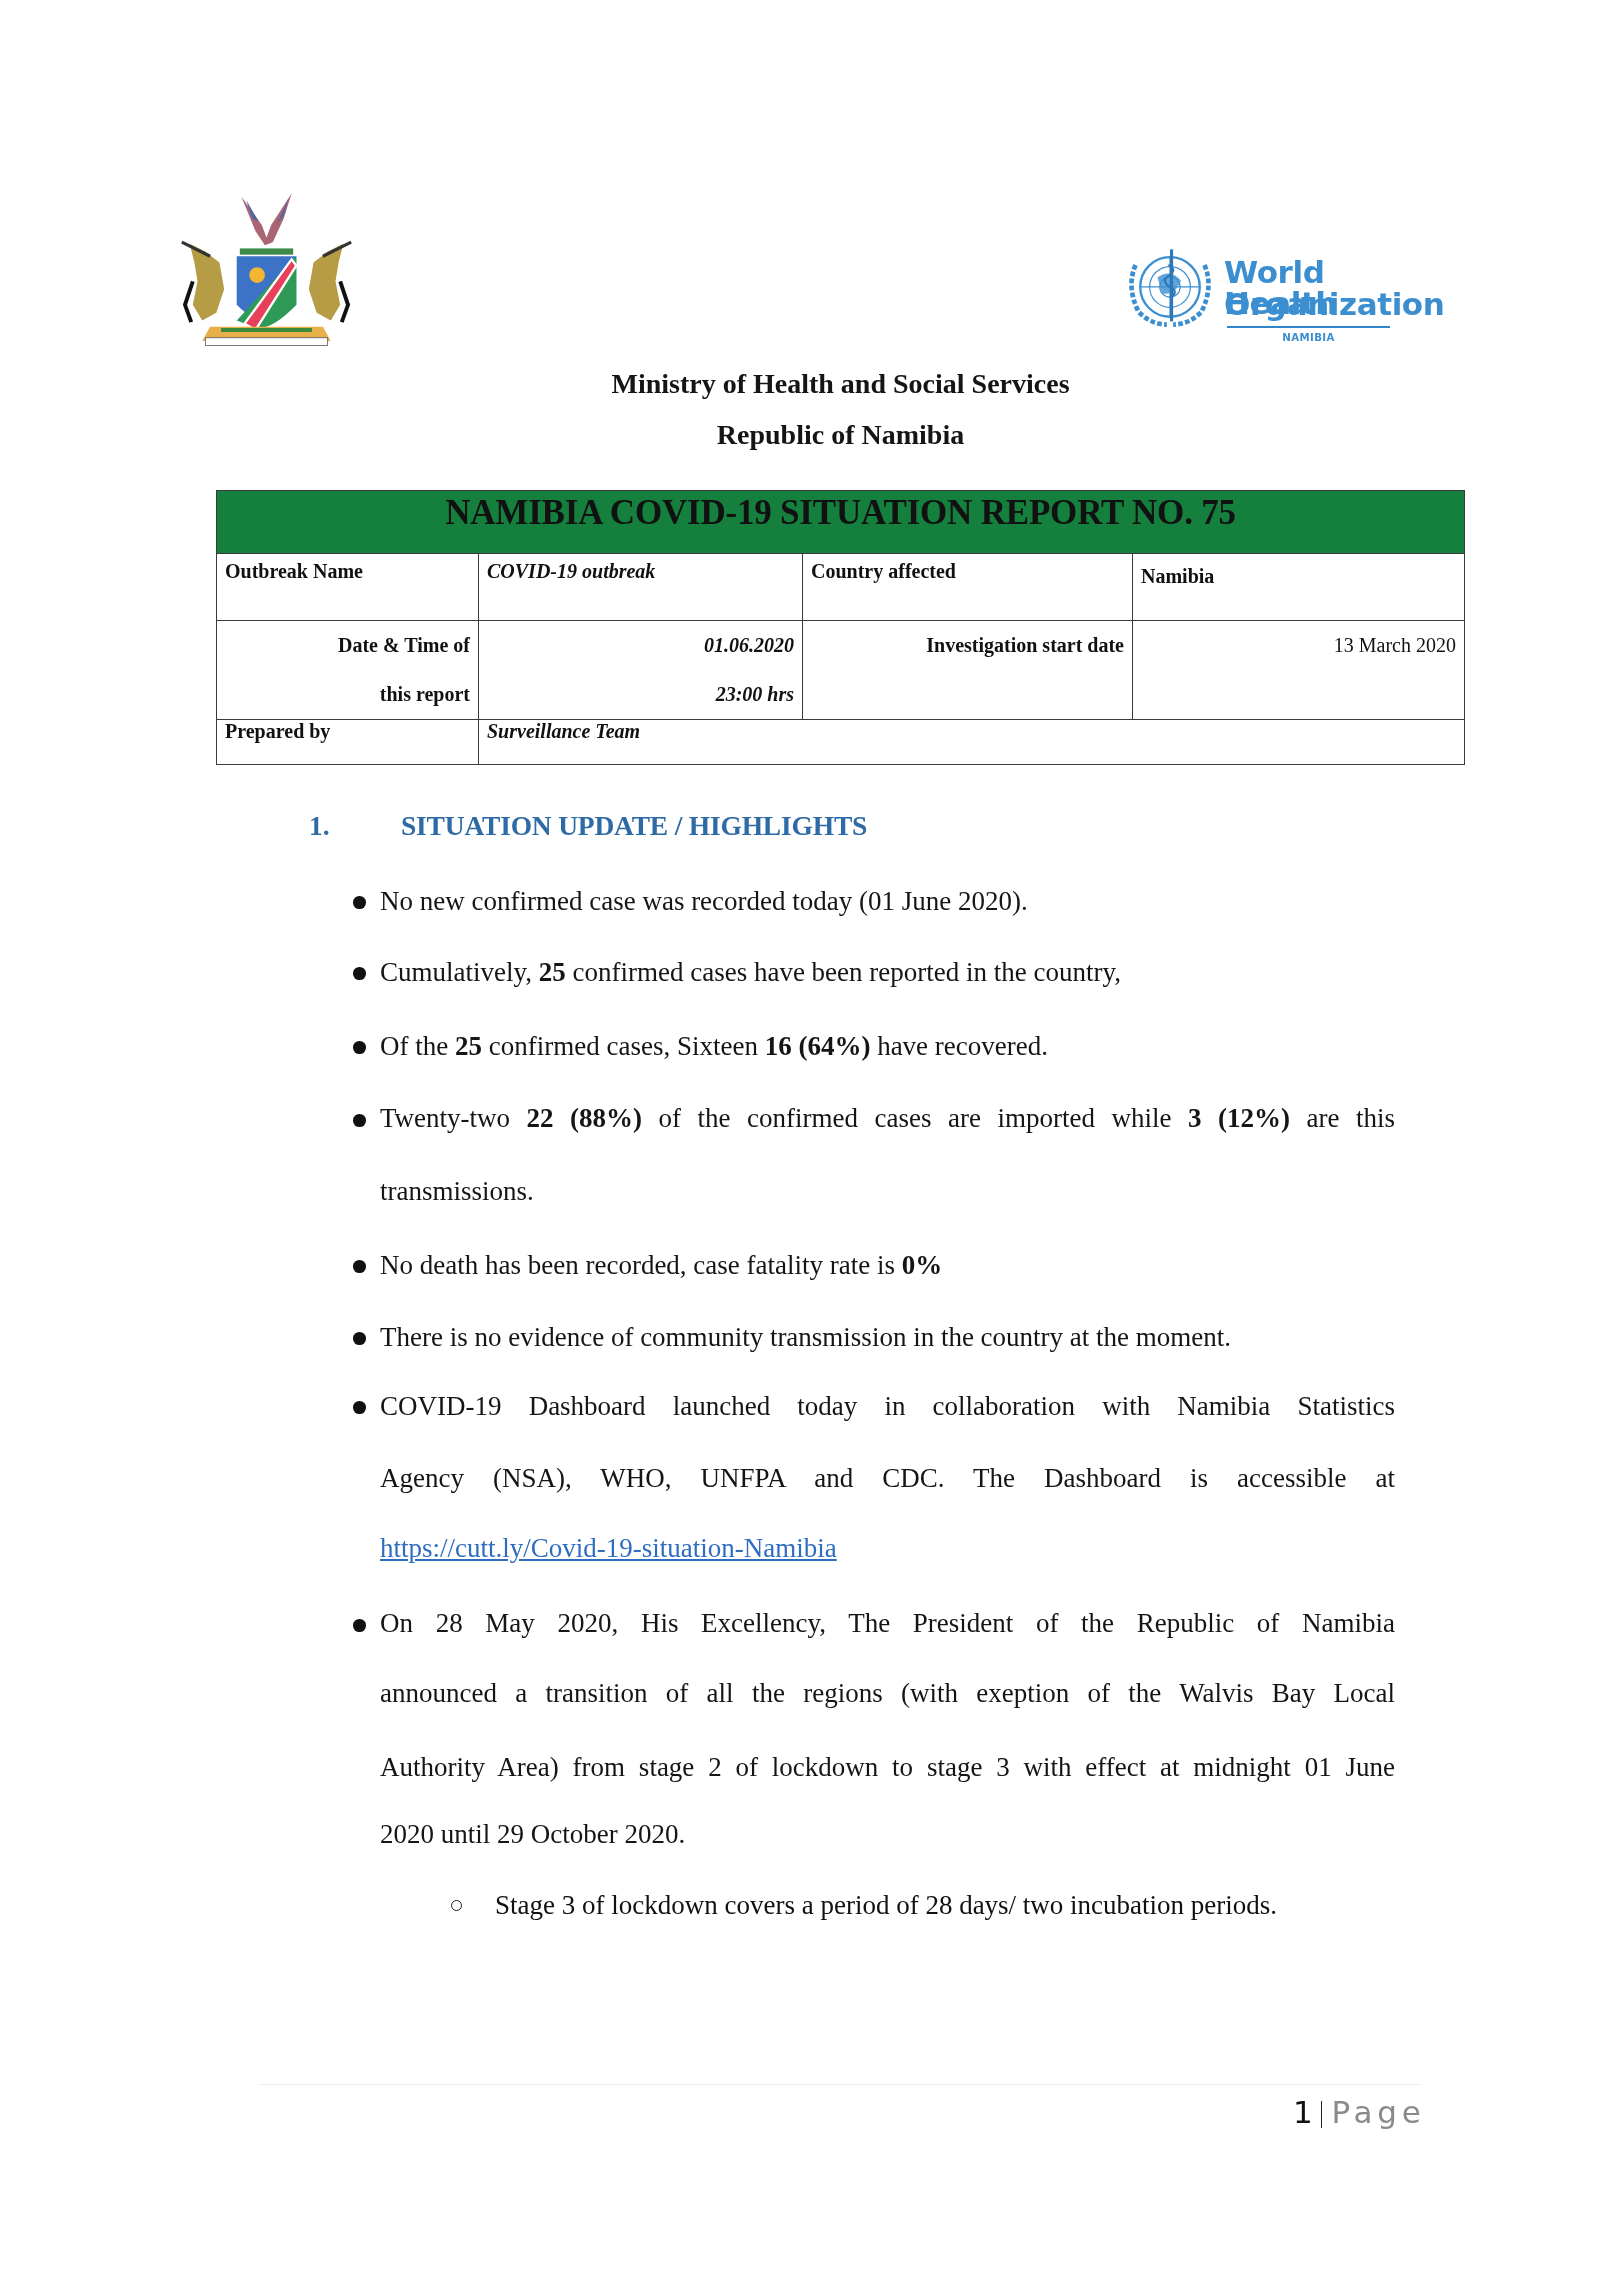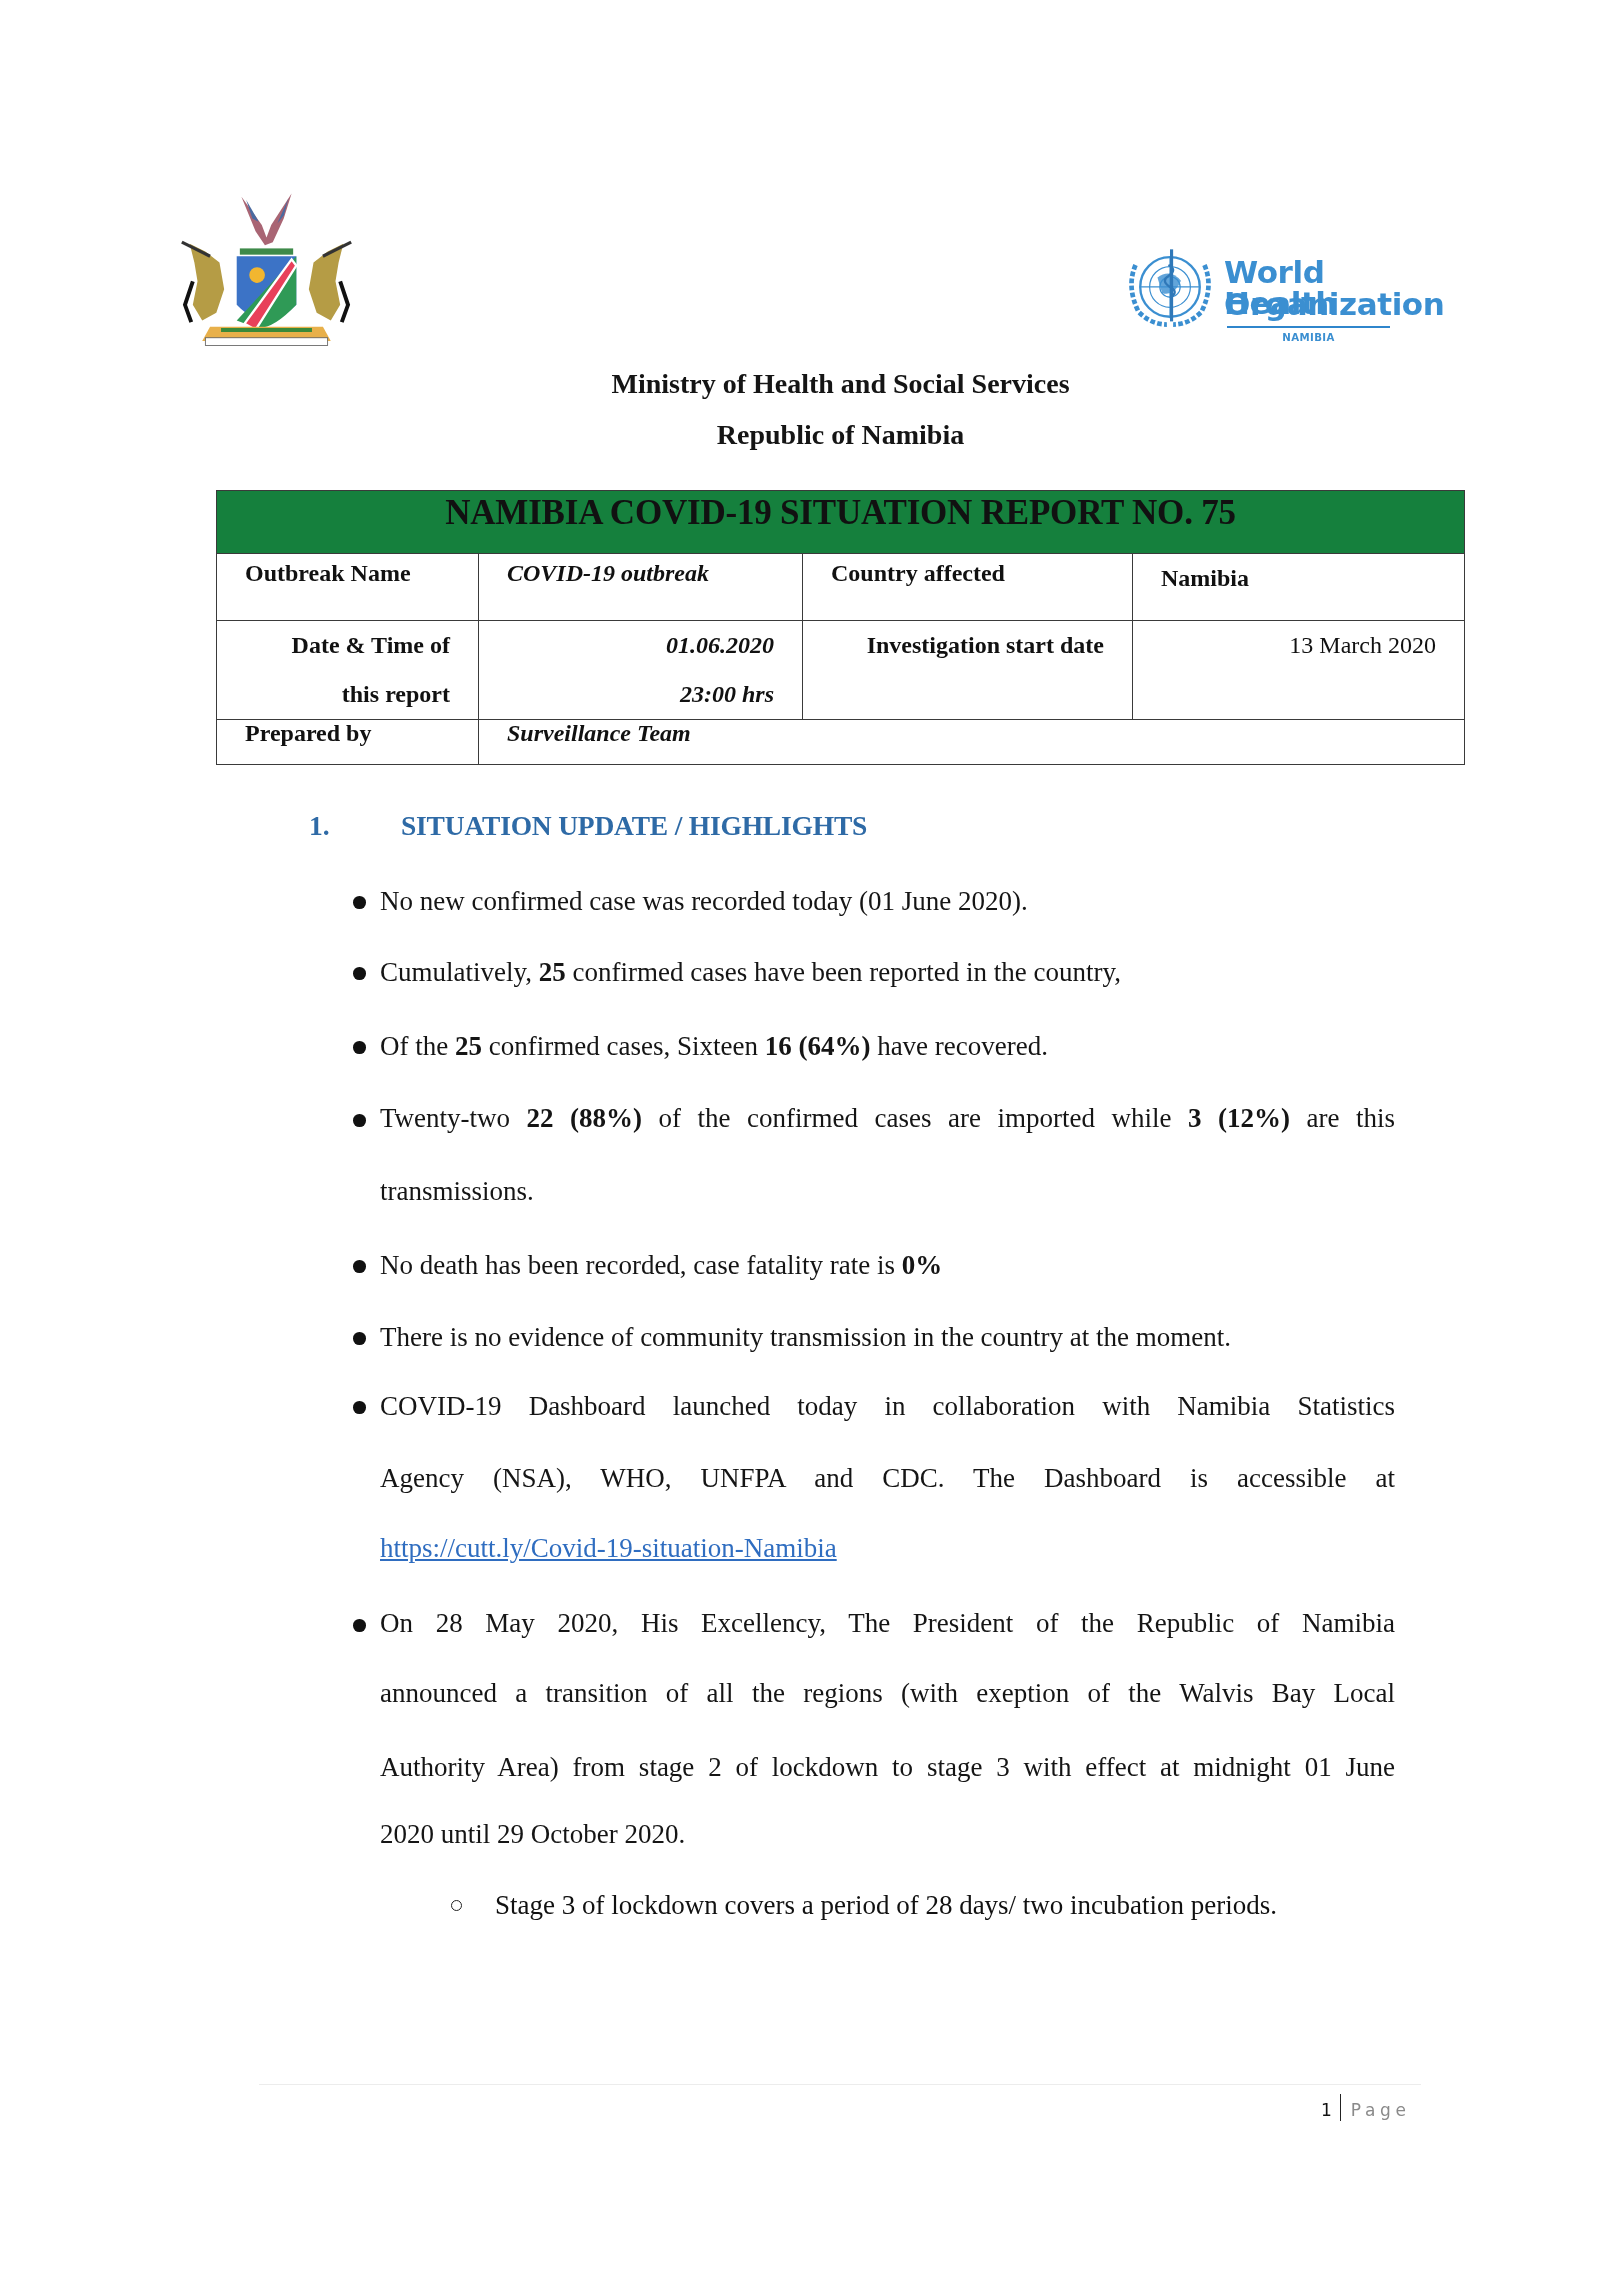--- a/index.html
+++ b/index.html
@@ -8,41 +8,41 @@
   .abs { position:absolute; }
   .center-title { position:absolute; left:0; width:1681px; text-align:center; font-weight:bold; font-size:28px; color:#151515; }
   
   #coat { left:174px; top:187px; width:185px; height:162px; }
   #who { left:1123px; top:240px; width:283px; height:110px; }
   .who-text { position:absolute; left:101px; font-family:"DejaVu Sans", "Liberation Sans", sans-serif; font-weight:bold; color:#3b8fd1; font-size:31px; line-height:31px; letter-spacing:-0.4px; }
   .who-rule { position:absolute; left:104px; top:86px; width:163px; height:2.4px; background:#2f86cc; }
   .who-country { position:absolute; left:104px; width:163px; top:92px; text-align:center; font-family:"DejaVu Sans", "Liberation Sans", sans-serif; font-weight:bold; font-size:10.2px; color:#3b8fd1; letter-spacing:0.4px; }
   
   #info-table { position:absolute; left:216px; top:490px; width:1248px; border-collapse:collapse; table-layout:fixed; }
-  #info-table td { border:1.6px solid #3a3a3a; vertical-align:top; font-size:24px; padding:0 28px; }
+  #info-table td { border:1.6px solid #3a3a3a; vertical-align:top; font-size:20px; padding:0 8px; }
   #info-table .hdr { background:#15803d; text-align:center; font-weight:bold; font-size:35px; height:60px; padding:1.6px 0 0 0; vertical-align:top; letter-spacing:-0.2px; }
   .row1 td { height:55px; padding-top:6.3px !important; }
   .row2 td { height:97px; }
   .row3 td { height:44px; }
   .lbl { font-weight:bold; }
   .ital { font-style:italic; font-weight:bold;margin-left:45px; }
   .cell-line { display:block; line-height:49px;text-align:right; }
   
   .sec-num { left:309px; top:810px; font-weight:bold; font-size:27.5px; color:#2e6aa6; }
   .sec-title { left:401px; top:810px; font-weight:bold; font-size:27.5px; color:#2e6aa6; letter-spacing:-0.2px; }
   .bullet { position:absolute; left:353px; width:12.6px; height:12.6px; border-radius:50%; background:#111; }
   .line { position:absolute; left:380px; font-size:27px; line-height:31px; white-space:nowrap; color:#151515; }
   .line.just { width:1015px; text-align:justify; text-align-last:justify; }
   .link { color:#2f6dc0; text-decoration:underline; }
   .sub-bullet { position:absolute; left:451px; width:9.4px; height:9.4px; border-radius:50%; border:1.6px solid #222; background:#fff; }
   .sub-line { position:absolute; left:495px; font-size:27px; line-height:31px; white-space:nowrap; }
   b { font-weight:bold; }
   
   .footer-rule { left:259px; top:2084px; width:1162px; height:0.8px; background:#ececec; }
-  .footer { left:1321px; top:2094px; font-family:"DejaVu Sans", "Liberation Sans", sans-serif; font-size:17px; color:#111; white-space:nowrap; }
+  .footer { left:1293px; top:2094px; font-family:"DejaVu Sans", "Liberation Sans", sans-serif; font-size:31px; color:#111; white-space:nowrap; }
   .footer .sep { display:inline-block; width:1.6px; height:27px; background:#222; vertical-align:-4.7px; margin:0 9.4px 0 7.9px; }
   .footer .page-word { color:#8a8a8a; letter-spacing:4.7px; }
 </style>
 </head>
 <body>
 
 <div id="coat" class="abs">
   <svg width="185" height="162" viewBox="0 0 236 206">
 
     <path d="M86 12 L112 48 L118 64 L124 48 L150 8 L140 40 L126 70 L116 74 L104 56 Z" fill="#9a4a5c" opacity="0.85"></path>

